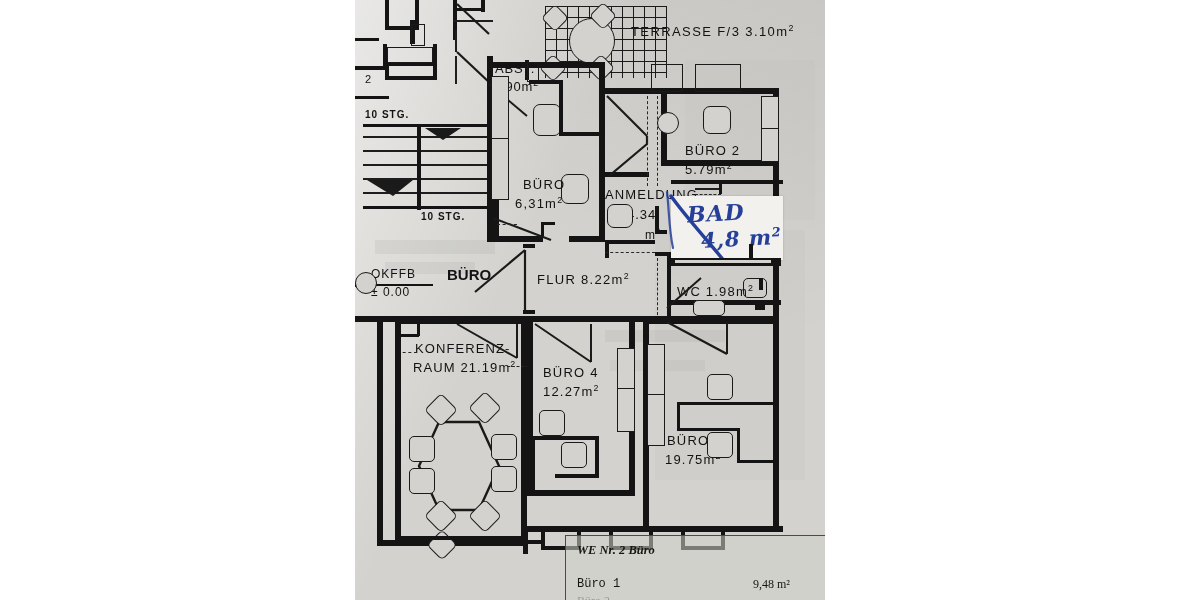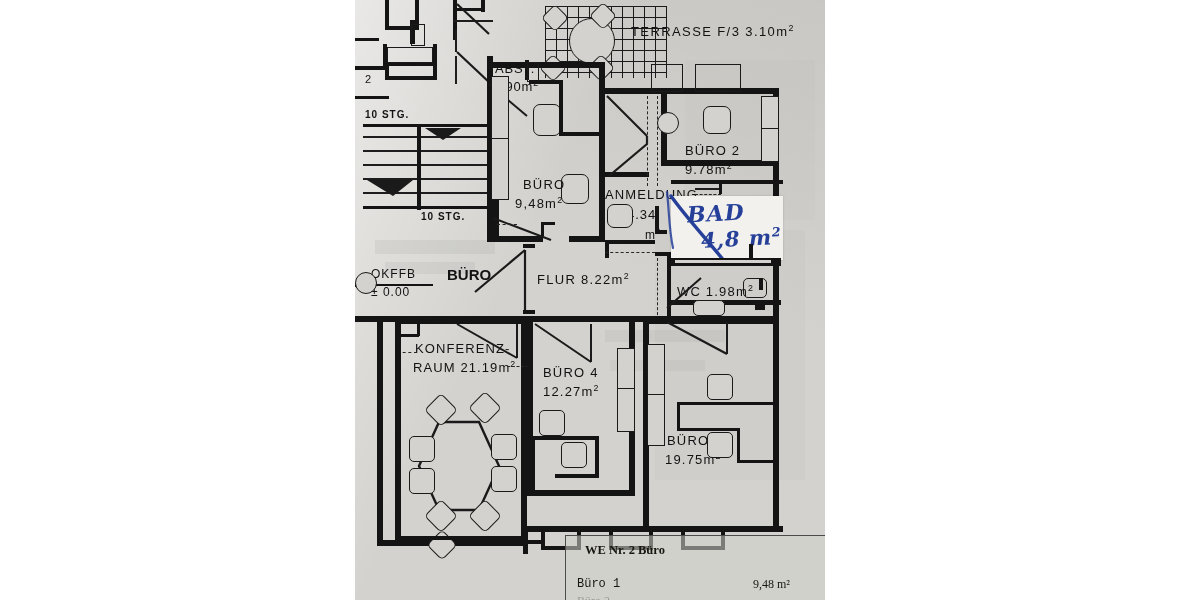--- a/index.html
+++ b/index.html
@@ -163,21 +163,21 @@
     <div class="ink" style="left:214px;top:236px;width:36px;height:6px;"></div>
     <div class="ink" style="left:244px;top:110px;width:6px;height:132px;"></div>
 
     <div class="boxr2" style="left:178px;top:104px;width:26px;height:30px;background:#d3d2ce;"></div>
     <div class="boxr2" style="left:206px;top:174px;width:26px;height:28px;background:#d3d2ce;"></div>
     <div class="ink" style="left:174px;top:80px;width:34px;height:4px;"></div>
     <div class="ink" style="left:204px;top:80px;width:4px;height:56px;"></div>
     <div class="ink" style="left:206px;top:132px;width:40px;height:4px;"></div>
 
     <div class="lbl t13" style="left:168px;top:178px;letter-spacing:1.2px;">BÜRO</div>
-    <div class="lbl t13" style="left:160px;top:196px;letter-spacing:1.2px;"><span>9,48m</span><span class="sup">2</span></div>
+    <div class="lbl t13" style="left:160px;top:196px;letter-spacing:1.2px;"><span>6,31m</span><span class="sup">2</span></div>
 
     <svg style="position:absolute;left:136px;top:216px;width:80px;height:28px;">
       <path d="M2 2 L60 24" stroke="#1a1a1a" stroke-width="2" fill="none"></path>
     </svg>
     <div class="dash-h" style="left:142px;top:224px;width:20px;"></div>
     <div class="ink" style="left:186px;top:222px;width:14px;height:3px;"></div>
     <div class="ink" style="left:186px;top:222px;width:3px;height:14px;"></div>
 
     <div class="ink" style="left:244px;top:100px;width:6px;height:24px;"></div>
     <div class="ink" style="left:250px;top:172px;width:44px;height:5px;"></div>
@@ -206,21 +206,21 @@
     <div class="ink" style="left:306px;top:160px;width:118px;height:6px;"></div>
     <div class="circ" style="left:302px;top:112px;width:20px;height:20px;background:#d3d2ce;"></div>
     <div class="boxr2" style="left:348px;top:106px;width:26px;height:26px;background:#d3d2ce;"></div>
     <div class="xbox" style="left:406px;top:96px;width:16px;height:32px;background:#d3d2ce;"></div>
     <div class="xbox" style="left:406px;top:128px;width:16px;height:32px;background:#d3d2ce;"></div>
     <div class="ink" style="left:298px;top:68px;width:36px;height:22px;border:0;background:transparent;"></div>
     <div class="box" style="left:296px;top:64px;width:30px;height:26px;"></div>
     <div class="box" style="left:340px;top:64px;width:44px;height:26px;"></div>
     <div class="lbl t13" style="left:330px;top:144px;letter-spacing:1.1px;">BÜRO 2</div>
 
-    <div class="lbl t13" style="left:330px;top:162px;letter-spacing:1.1px;"><span>9.78m</span><span class="sup">2</span></div>
+    <div class="lbl t13" style="left:330px;top:162px;letter-spacing:1.1px;"><span>5.79m</span><span class="sup">2</span></div>
 
     <div class="ink" style="left:0px;top:316px;width:424px;height:6px;"></div>
     <div class="lbl t13" style="left:182px;top:272px;letter-spacing:1.3px;"><span>FLUR  8.22m</span><span class="sup">2</span></div>
     <svg style="position:absolute;left:116px;top:246px;width:72px;height:74px;">
       <path d="M4 46 L54 4" stroke="#1a1a1a" stroke-width="2.2" fill="none"></path>
       <path d="M54 4 L54 66" stroke="#1a1a1a" stroke-width="2.2" fill="none"></path>
     </svg>
     <div class="ink" style="left:168px;top:244px;width:12px;height:4px;"></div>
     <div class="ink" style="left:168px;top:310px;width:12px;height:4px;"></div>
     <div class="circ" style="left:0px;top:272px;width:20px;height:20px;background:#d3d2ce;"></div>
@@ -329,21 +329,21 @@
     <div class="ink" style="left:254px;top:532px;width:4px;height:18px;"></div>
     <div class="ink" style="left:254px;top:546px;width:44px;height:4px;"></div>
     <div class="ink" style="left:294px;top:532px;width:4px;height:18px;"></div>
     <div class="ink" style="left:326px;top:532px;width:4px;height:18px;"></div>
     <div class="ink" style="left:326px;top:546px;width:44px;height:4px;"></div>
     <div class="ink" style="left:366px;top:532px;width:4px;height:18px;"></div>
     <div class="ink" style="left:172px;top:540px;width:18px;height:4px;"></div>
     <div class="ink" style="left:168px;top:526px;width:5px;height:28px;"></div>
 
     <div id="legend" style="left:210px;top:535px;width:260px;height:65px;"></div>
-    <div class="lg head" style="left:230px;top:543px;">WE Nr. 2 Büro</div>
+    <div class="lg head" style="left:222px;top:543px;font-style:italic;">WE Nr. 2 Büro</div>
     <div class="lg row" style="left:222px;top:577px;font-family:Liberation Mono, monospace;">Büro 1</div>
     <div class="lg row" style="left:398px;top:577px;">9,48 m²</div>
     <div class="lg row faint" style="left:222px;top:594px;">Büro 2</div>
 
   </div>
 
   <div style="position:absolute;left:0;top:0;width:355px;height:600px;background:#ffffff;"></div>
   <div style="position:absolute;left:825px;top:0;width:375px;height:600px;background:#ffffff;"></div>
 
 </div>

